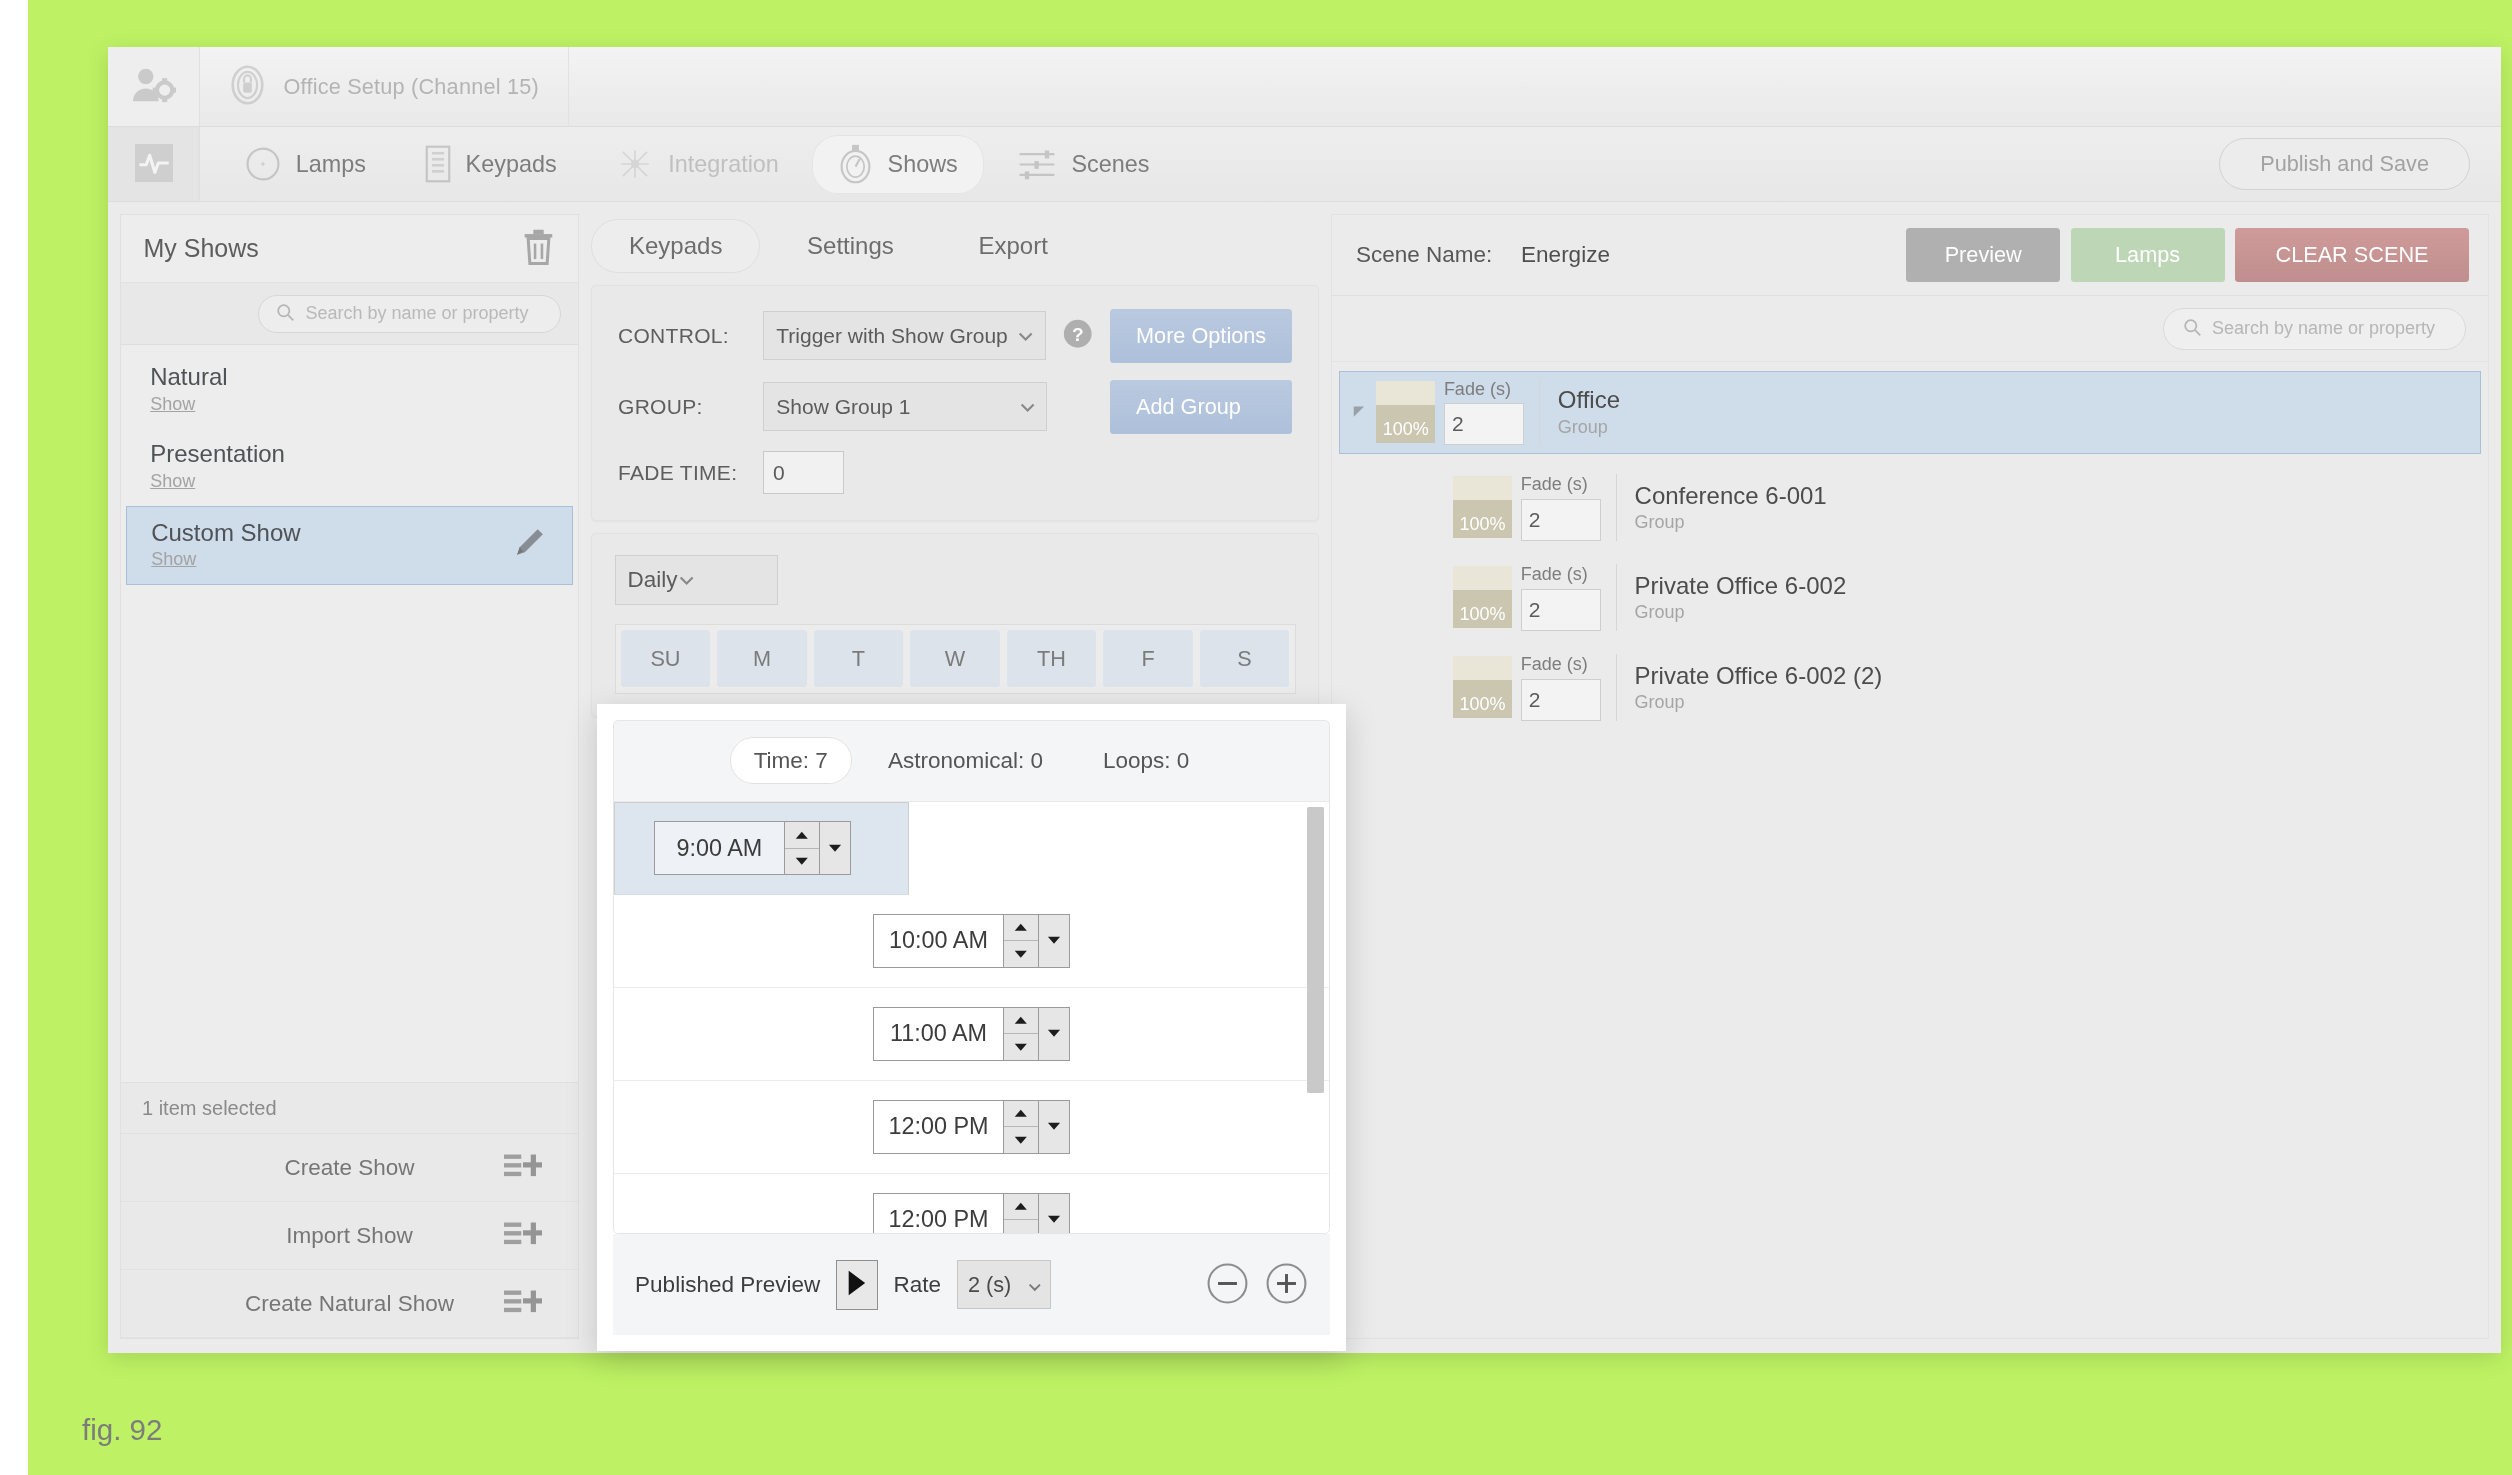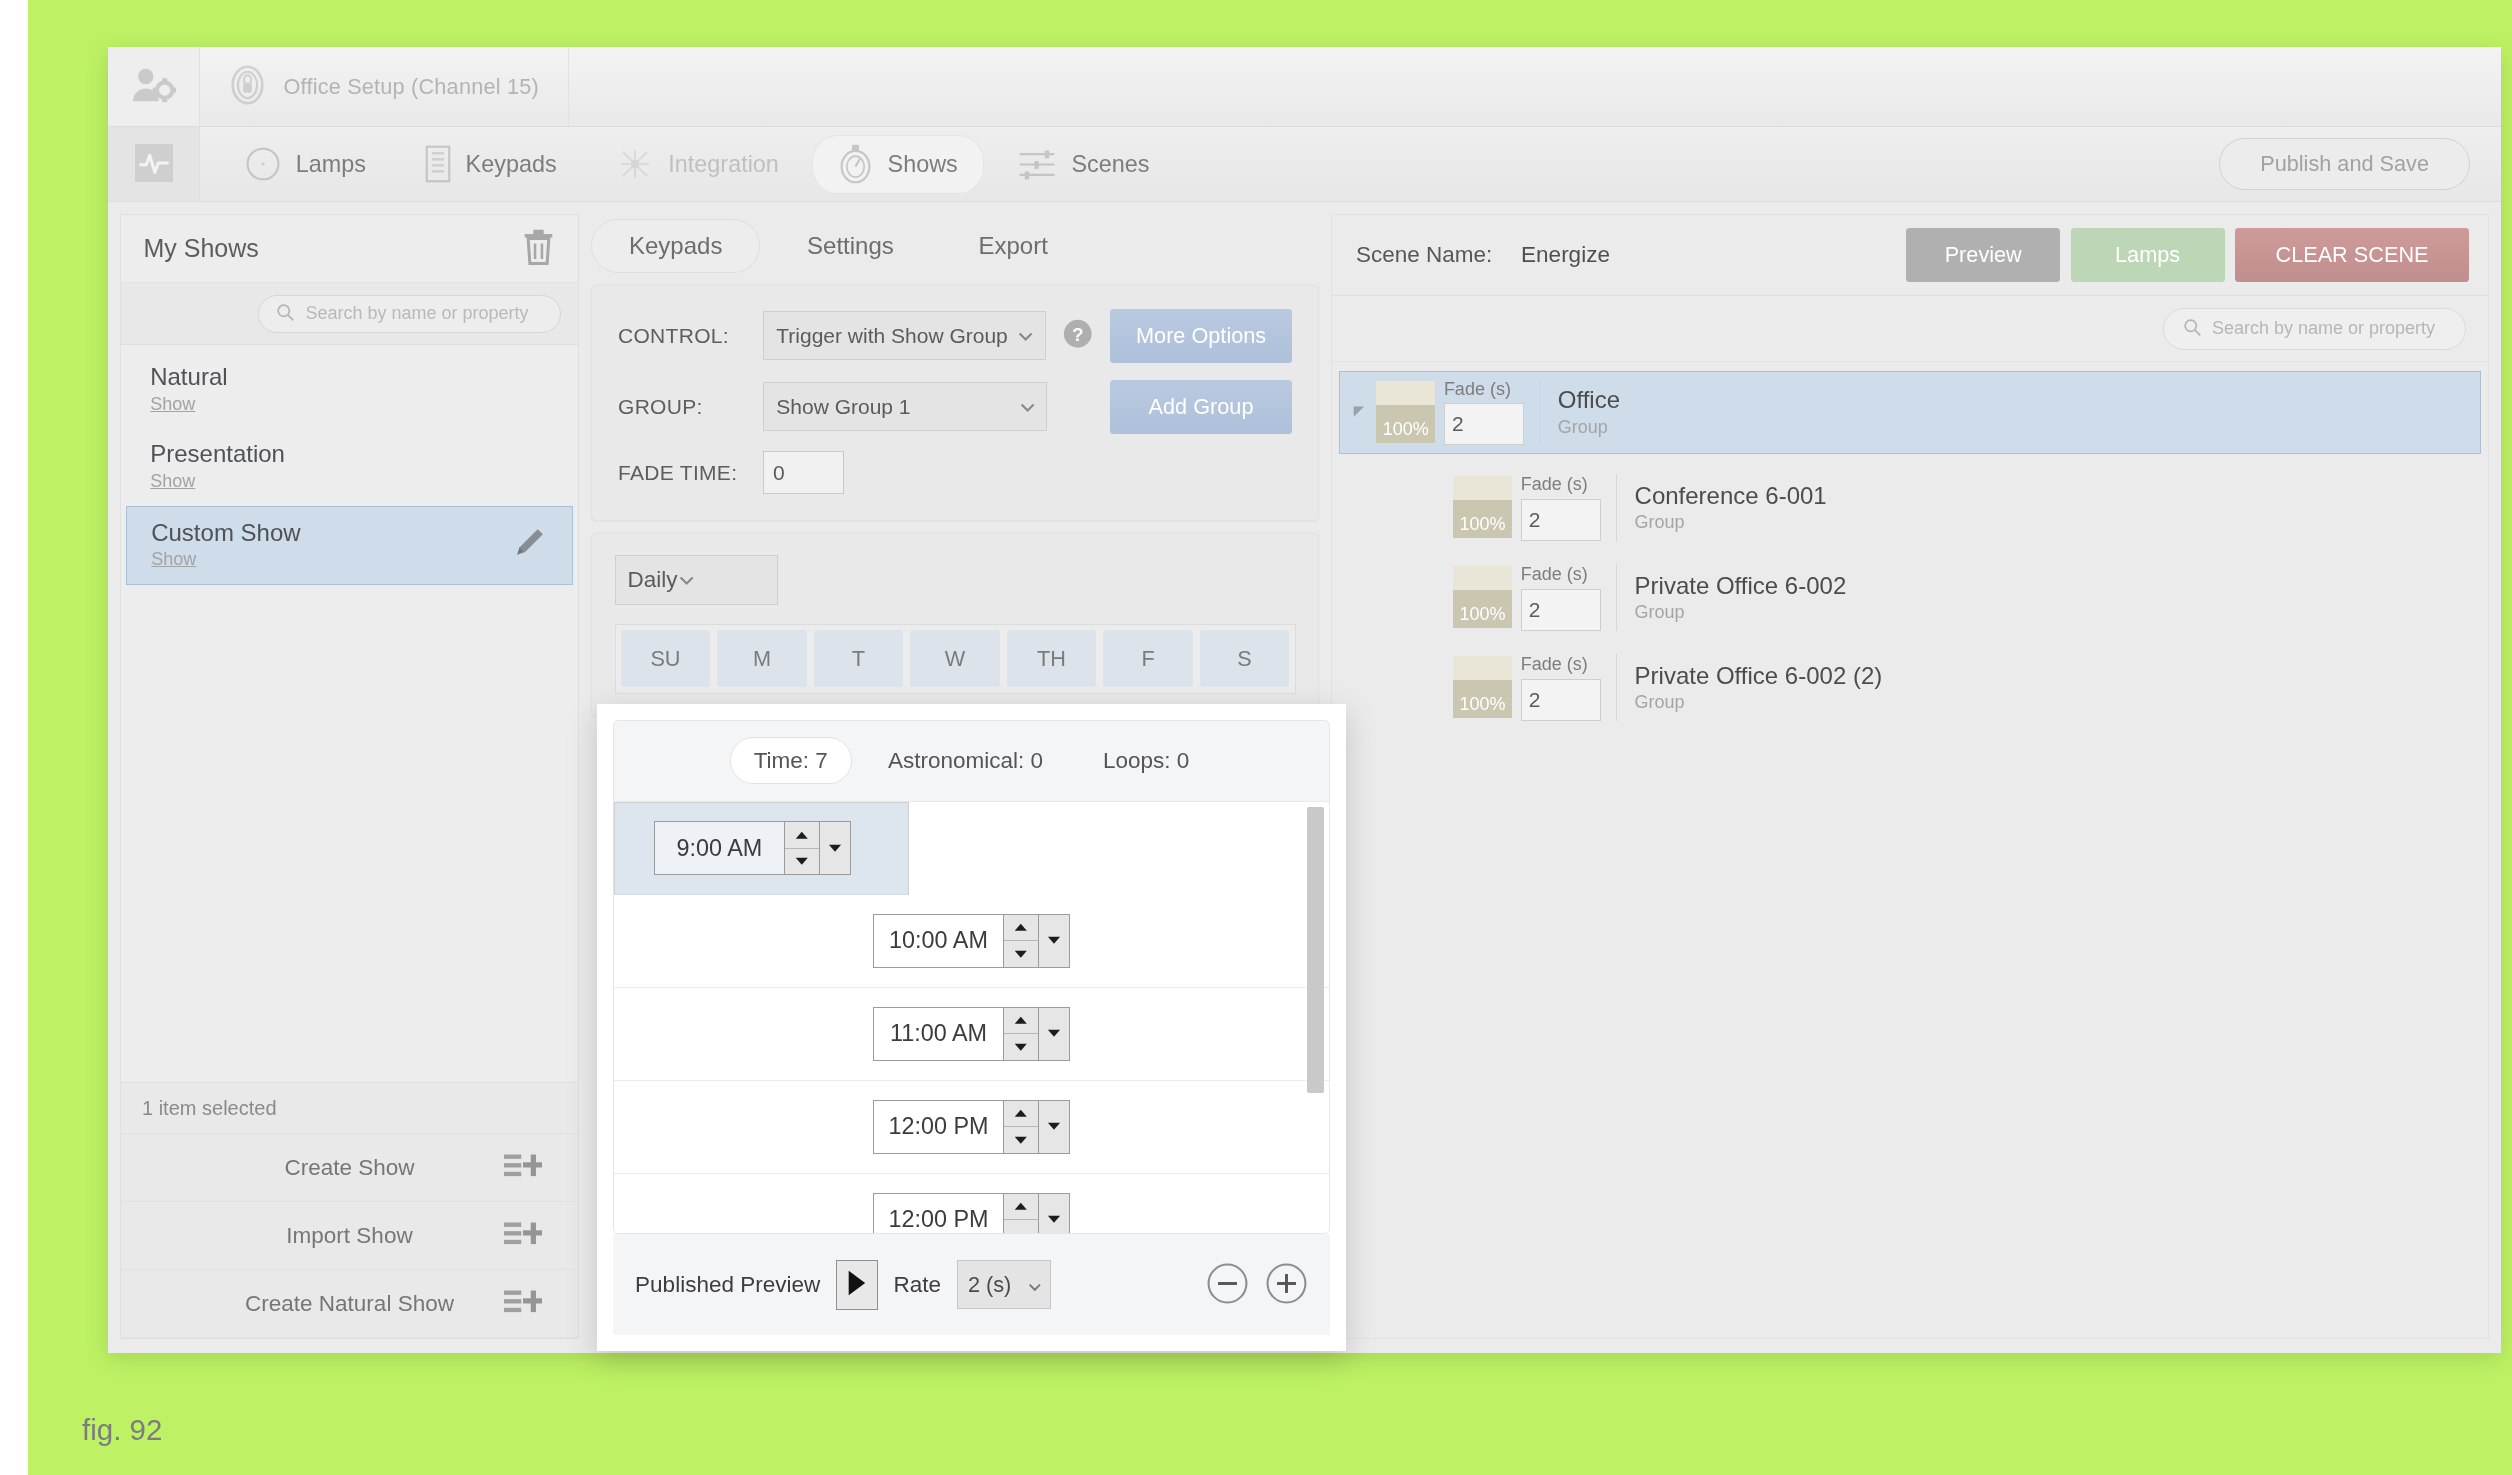--- a/index.html
+++ b/index.html
@@ -149,21 +149,21 @@
     position: relative; width: 295px; height: 49px;
     background: #e4e4e4; border: 0.9px solid #cfcfcf;
     display: flex; align-items: center; padding: 0 29.5px 0 12px;
     font-size: 21px; color: #5b5b5b; overflow: hidden; white-space: nowrap;
   }
   .sel .chev { position: absolute; right: 10.4px; top: 50%; transform: translateY(-50%); }
   .help-ic { opacity: .9; }
   .blue-btn {
     background: linear-gradient(#b9c9e0,#aec0da); border: none; border-radius: 3.5px;
     color: #ffffff; font-size: 21.7px; padding: 14px 26px; white-space: nowrap;
-    min-width: 182px; text-align: center;
+    min-width: 182px; text-align: left;
   }
   .fade-input {
     width: 81px; height: 43px; background: #f1f1f1; border: 0.9px solid #c9c9c9;
     font-size: 21px; color: #5b5b5b; display: flex; align-items: center; padding: 0 8.7px;
   }
   .recur-card { padding: 21px 22.5px 22.5px 22.5px; }
   .recur-sel {
     position: relative; width: 163px; height: 50px;
     background: #e4e4e4; border: 0.9px solid #cfcfcf;
     display: flex; align-items: center; padding: 0 29.5px 0 12px;

